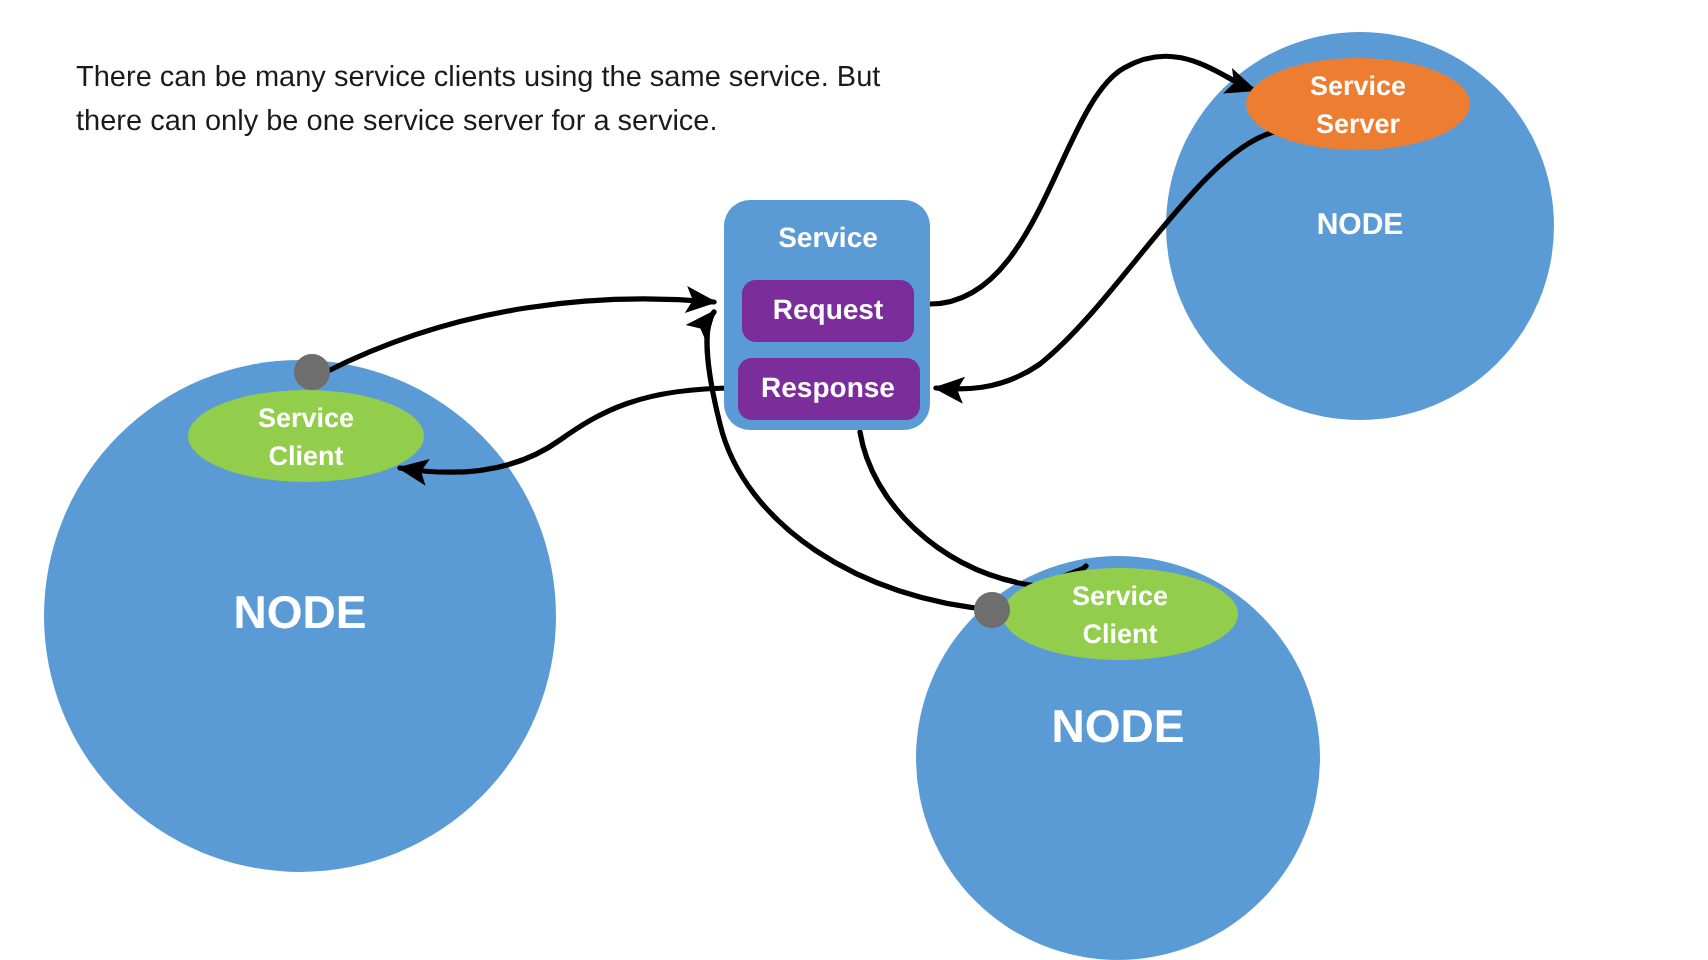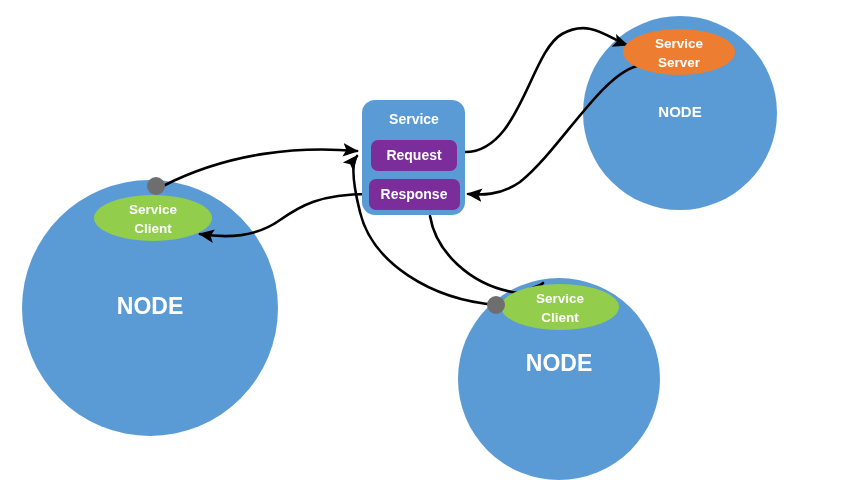--- a/index.html
+++ b/index.html
@@ -74,20 +74,22 @@
     stroke: #000000;
     stroke-width: 2.6;
     stroke-linecap: round;
   }
 </style>
 </head>
 <body>
 
 <div id="canvas">
 
+  <div class="caption">There can be many service clients using the same service. But
+there can only be one service server for a service.</div>
 
   <svg id="diagram-svg" viewBox="0 0 854 480">
     <defs>
       <marker id="arrowhead" markerWidth="7" markerHeight="7" refX="5.4" refY="3" orient="auto" markerUnits="strokeWidth">
         <path d="M0,0.4 L6,3 L0,5.6 L1.3,3 Z" fill="#000000"></path>
       </marker>
     </defs>
 
     <circle cx="680" cy="113" r="97" fill="#5B9BD5"></circle>
 

